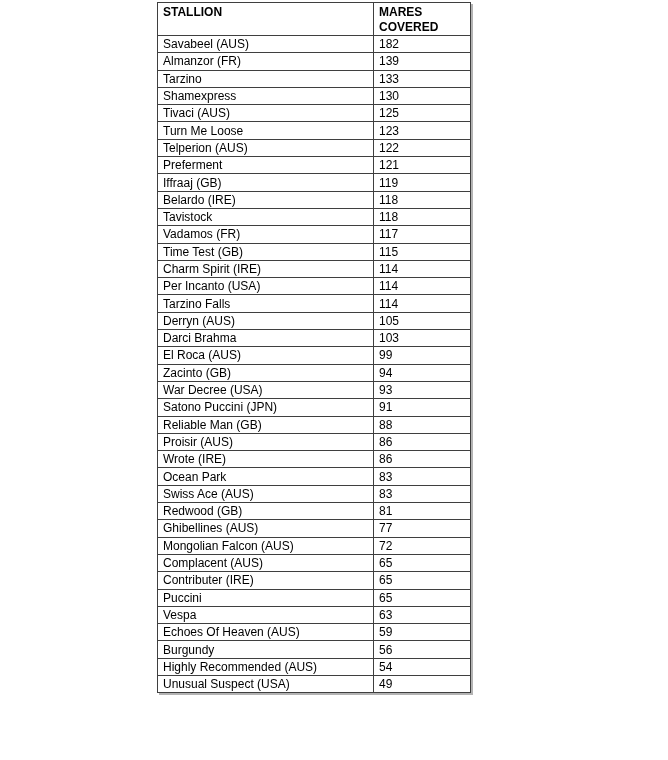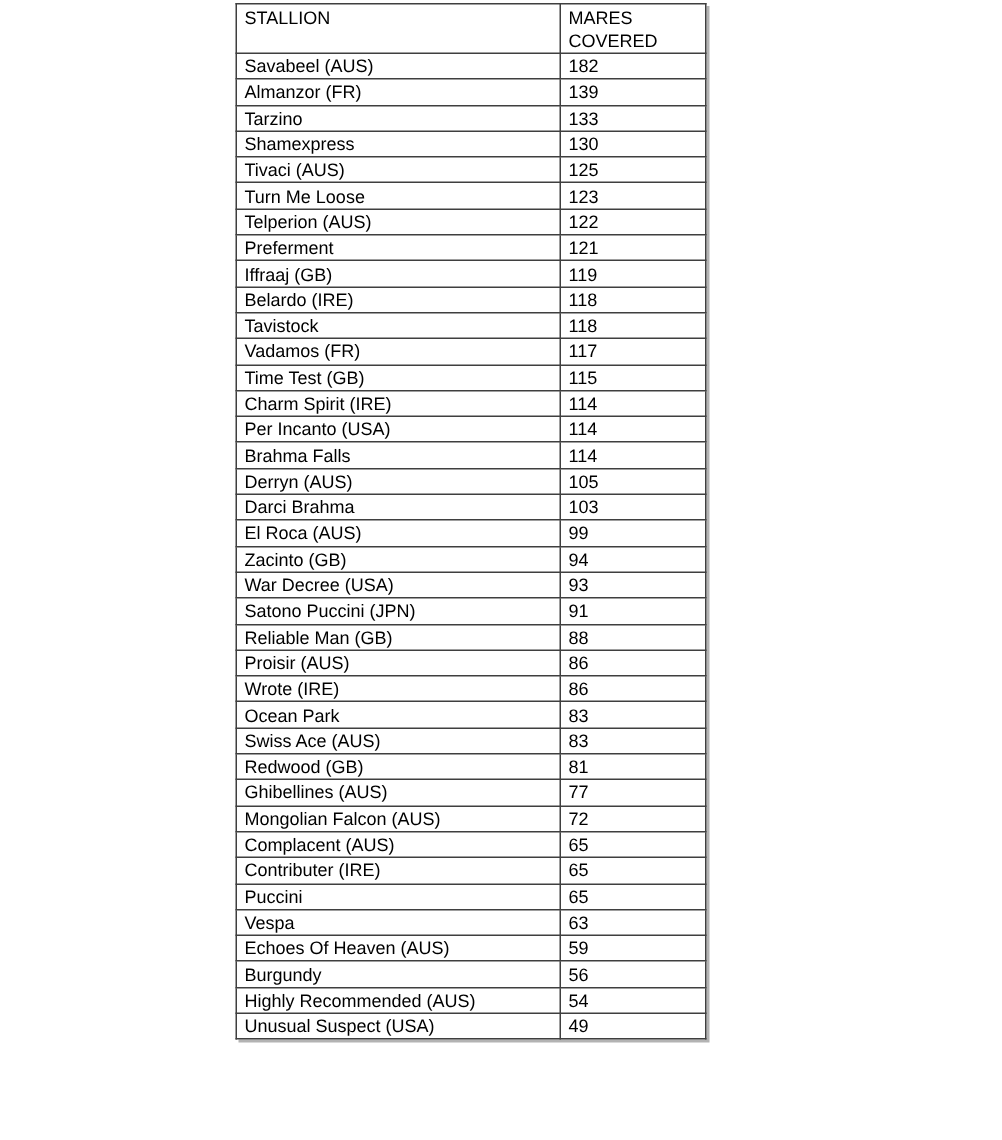--- a/index.html
+++ b/index.html
@@ -31,21 +31,21 @@
     text-align: left;
     color: #000000;
     overflow: hidden;
     white-space: nowrap;
   }
   table.stallion-table th {
     height: 33px;
     vertical-align: top;
     padding: 2px 2px 0 5px;
     font-size: 12px;
-    font-weight: normal;
+    font-weight: bold;
     line-height: 15px;
     white-space: pre-line;
   }
   table.stallion-table td {
     height: 17.3px;
     vertical-align: middle;
     padding: 0 2px 0 5px;
     font-size: 12px;
     font-weight: normal;
     line-height: 16px;
@@ -122,21 +122,21 @@
         </tr>
         <tr>
           <td>Charm Spirit (IRE)</td>
           <td>114</td>
         </tr>
         <tr>
           <td>Per Incanto (USA)</td>
           <td>114</td>
         </tr>
         <tr>
-          <td>Brahma Falls</td>
+          <td>Tarzino Falls</td>
           <td>114</td>
         </tr>
         <tr>
           <td>Derryn (AUS)</td>
           <td>105</td>
         </tr>
         <tr>
           <td>Darci Brahma</td>
           <td>103</td>
         </tr>

